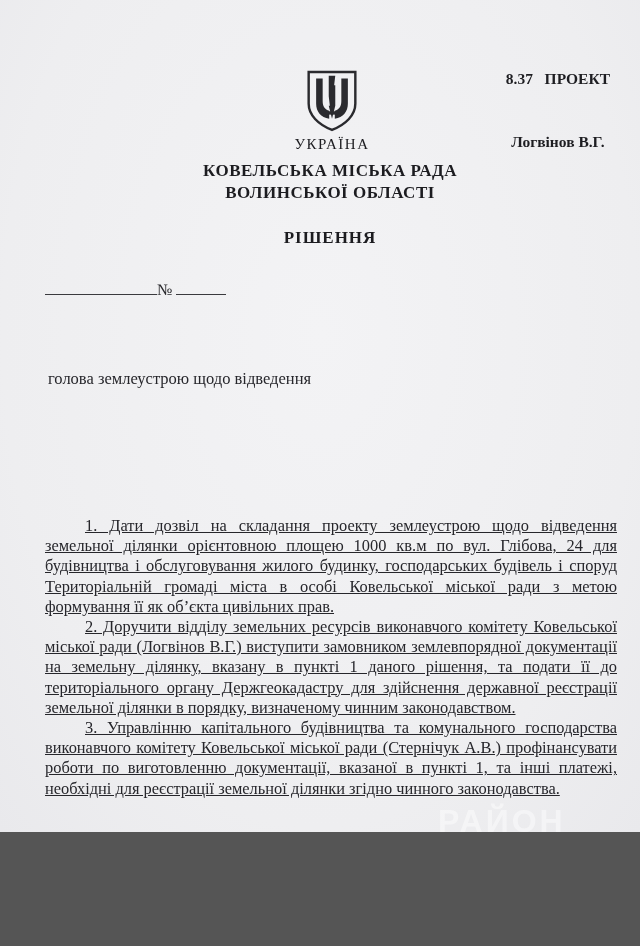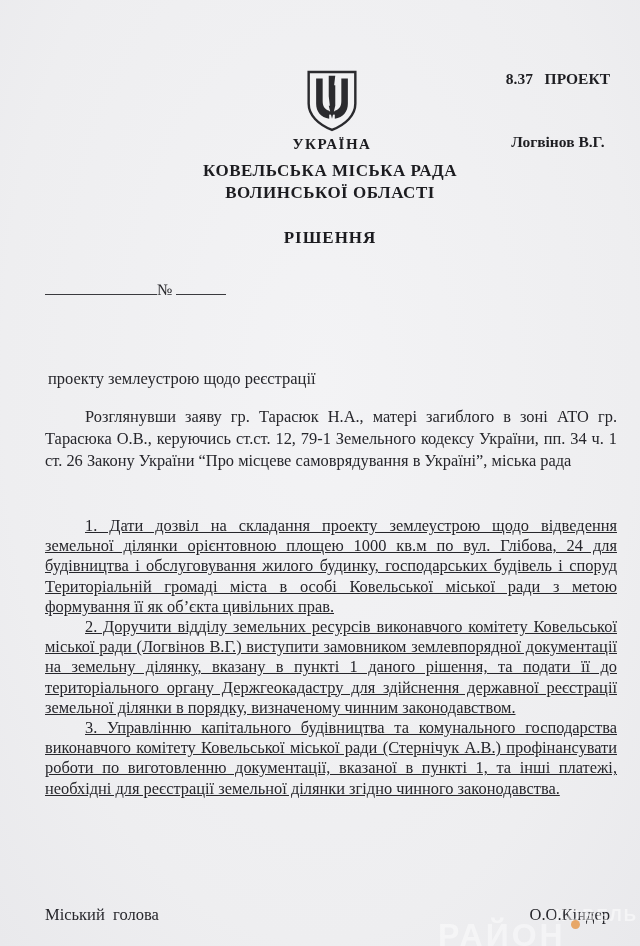--- a/index.html
+++ b/index.html
@@ -1,37 +1,37 @@
 <!DOCTYPE html>
 <html><head>
 <meta charset="utf-8">
 <style>
   html,body{margin:0;padding:0;background:#555;}
   .page{
     position:relative;
-    width:640px;height:946px;
+    width:640px;height:832px;
     background:#f0f0f2;
     background-image:radial-gradient(ellipse at 50% 40%, #f3f3f5 0%, #eeeef0 70%, #e9e9ec 100%);
     font-family:"Liberation Serif", serif;
     color:#26262b;
     overflow:hidden;
   }
   .corner-note{
     position:absolute;top:26px;right:30px;
     text-align:center;font-weight:bold;font-size:15.5px;line-height:21px;
     white-space:pre;color:#1e1e22;
   }
   .emblem-wrap{
     position:absolute;top:70px;left:0;width:640px;
     display:flex;flex-direction:column;align-items:center;
   }
   .emblem-wrap{transform:translateX(12px);}
   .emblem-svg{display:block;}
   .country{
-    margin-top:4px;font-weight:bold;font-size:15px;letter-spacing:1.5px;color:#1c1c20;
+    margin-top:4px;font-weight:normal;font-size:15px;letter-spacing:1.5px;color:#1c1c20;
   }
   .org-block{
     position:absolute;top:160px;left:0;width:640px;text-align:center;
     font-weight:bold;font-size:17px;line-height:22px;letter-spacing:.5px;
     color:#1c1c20;transform:translateX(10px);
   }
   .doc-type{
     position:absolute;top:228px;left:0;width:640px;text-align:center;
     font-weight:bold;font-size:17px;letter-spacing:1px;color:#1c1c20;
     transform:translateX(10px);
@@ -111,24 +111,23 @@
     <div>ВОЛИНСЬКОЇ ОБЛАСТІ</div>
   </div>
 
   <div class="doc-type">РІШЕННЯ</div>
 
   <div class="number-line">
     <span class="blank b1"></span><span class="num-sign">№</span><span class="blank b2"></span>
   </div>
 
   <div class="subject">
-    <div>проекту землеустрою щодо реєстрації</div>
+    <div>голова землеустрою щодо відведення</div>
   </div>
 
-  <p class="preamble">Розглянувши заяву гр. Тарасюк Н.А., матері загиблого в зоні АТО гр. Тарасюка О.В., керуючись ст.ст. 12, 79-1 Земельного кодексу України, пп. 34 ч. 1 ст. 26 Закону України “Про місцеве самоврядування в Україні”, міська рада</p>
 
 
   <div class="body-items">
     <p>1. Дати дозвіл на складання проекту землеустрою щодо відведення земельної ділянки орієнтовною площею 1000 кв.м по вул. Глібова, 24 для будівництва і обслуговування жилого будинку, господарських будівель і споруд Територіальній громаді міста в особі Ковельської міської ради з метою формування її як об’єкта цивільних прав.</p>
     <p>2. Доручити відділу земельних ресурсів виконавчого комітету Ковельської міської ради (Логвінов В.Г.) виступити замовником землевпорядної документації на земельну ділянку, вказану в пункті 1 даного рішення, та подати її до територіального органу Держгеокадастру для здійснення державної реєстрації земельної ділянки в порядку, визначеному чинним законодавством.</p>
     <p>3. Управлінню капітального будівництва та комунального господарства виконавчого комітету Ковельської міської ради (Стернічук А.В.) профінансувати роботи по виготовленню документації, вказаної в пункті 1, та інші платежі, необхідні для реєстрації земельної ділянки згідно чинного законодавства.</p>
   </div>
 
   <div class="signature">
     <span>Міський  голова</span>

